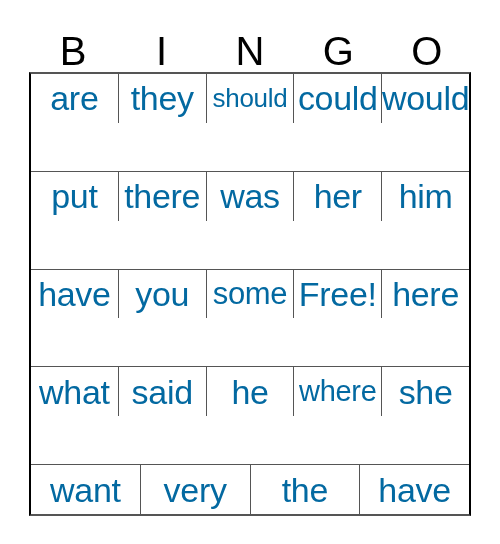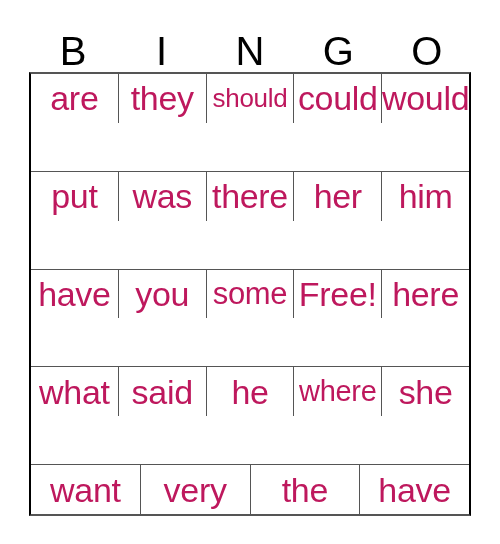--- a/index.html
+++ b/index.html
@@ -72,21 +72,21 @@
     background: #ffffff;
     overflow: hidden;
   }
   .bingo-cell + .bingo-cell {
     border-left: 1.5px solid #555555;
   }
   .cell-word {
     font-size: 34px;
     line-height: 36px;
     white-space: nowrap;
-    color: #be185d;
+    color: #0369a1;
     letter-spacing: -0.3px;
   }
   
   .cell-word.size-sm  { font-size: 26px; line-height: 28px; text-align: right; }
   .cell-word.size-md  { font-size: 29px; line-height: 31px; text-align: center; }
   .cell-word.size-lg  { font-size: 31px; line-height: 33px; }
 </style>
 </head>
 <body>
 
@@ -118,24 +118,24 @@
       <div class="bingo-cell">
           <span class="cell-word">would</span>
         </div>
     </div>
 
     <div class="bingo-row">
       <div class="bingo-cell">
           <span class="cell-word">put</span>
         </div>
       <div class="bingo-cell">
-          <span class="cell-word">was</span>
+          <span class="cell-word">there</span>
         </div>
       <div class="bingo-cell">
-          <span class="cell-word">there</span>
+          <span class="cell-word">was</span>
         </div>
       <div class="bingo-cell">
           <span class="cell-word">her</span>
         </div>
       <div class="bingo-cell">
           <span class="cell-word">him</span>
         </div>
     </div>
 
     <div class="bingo-row">

